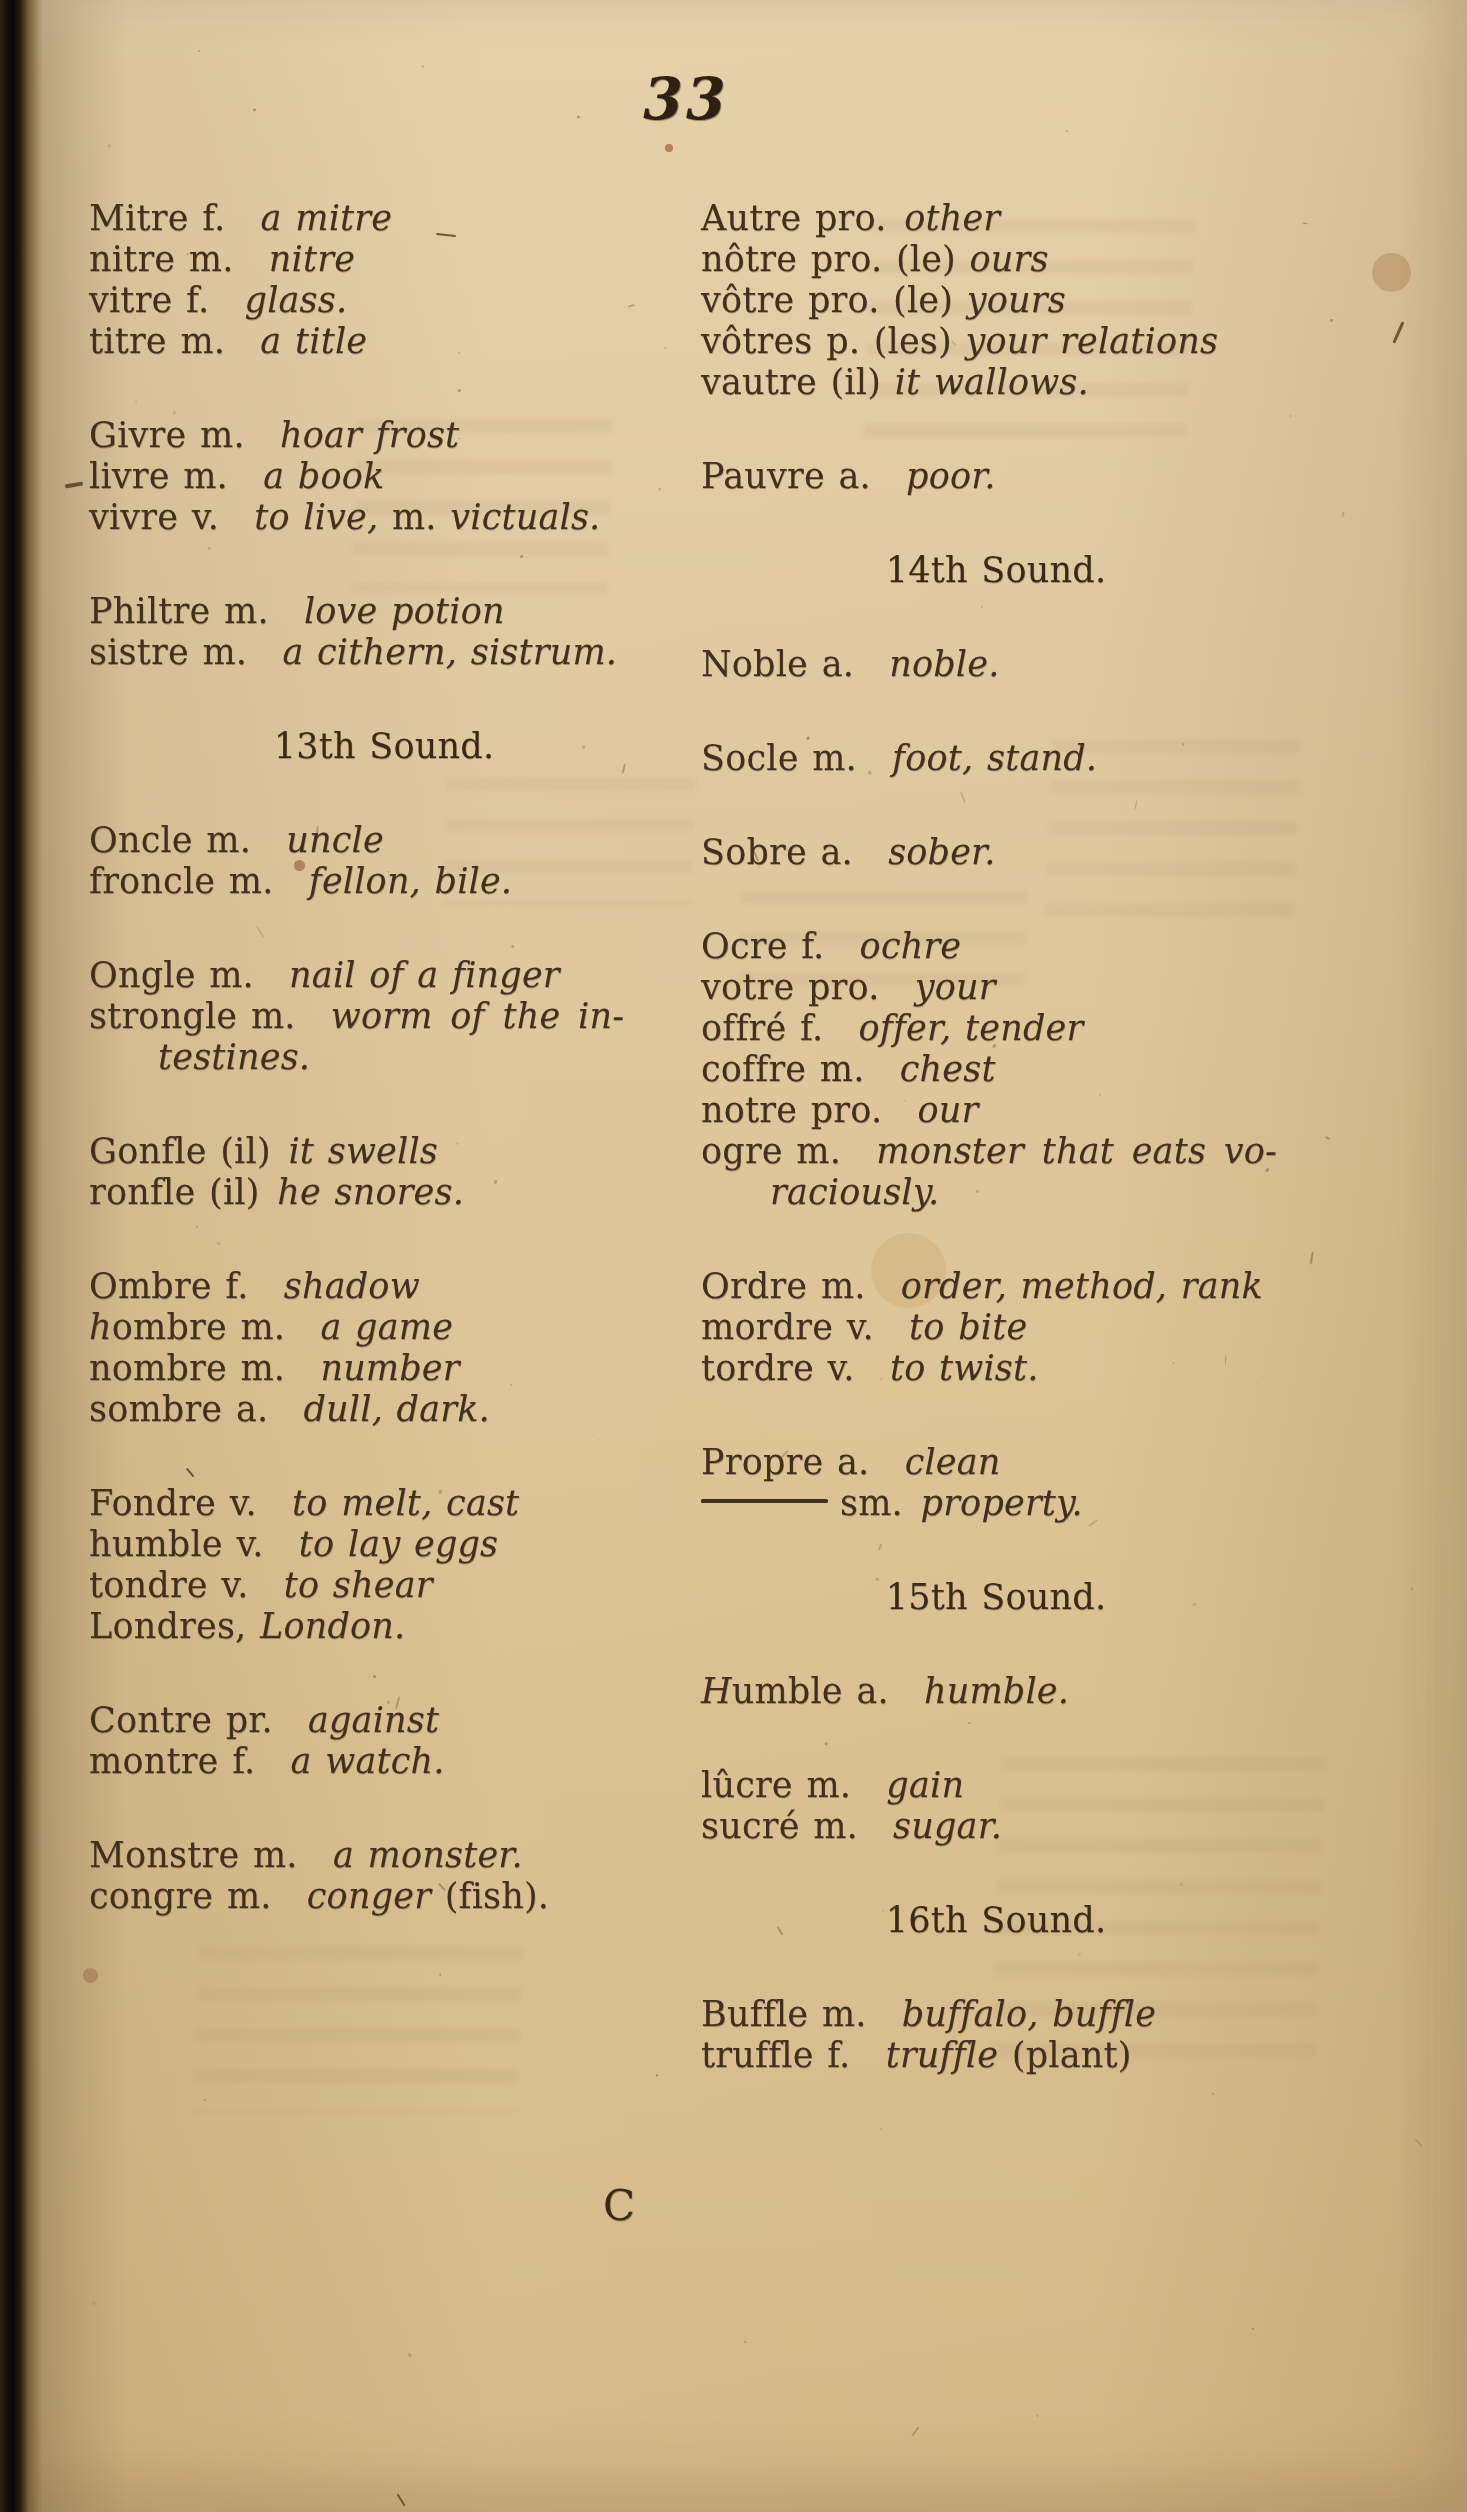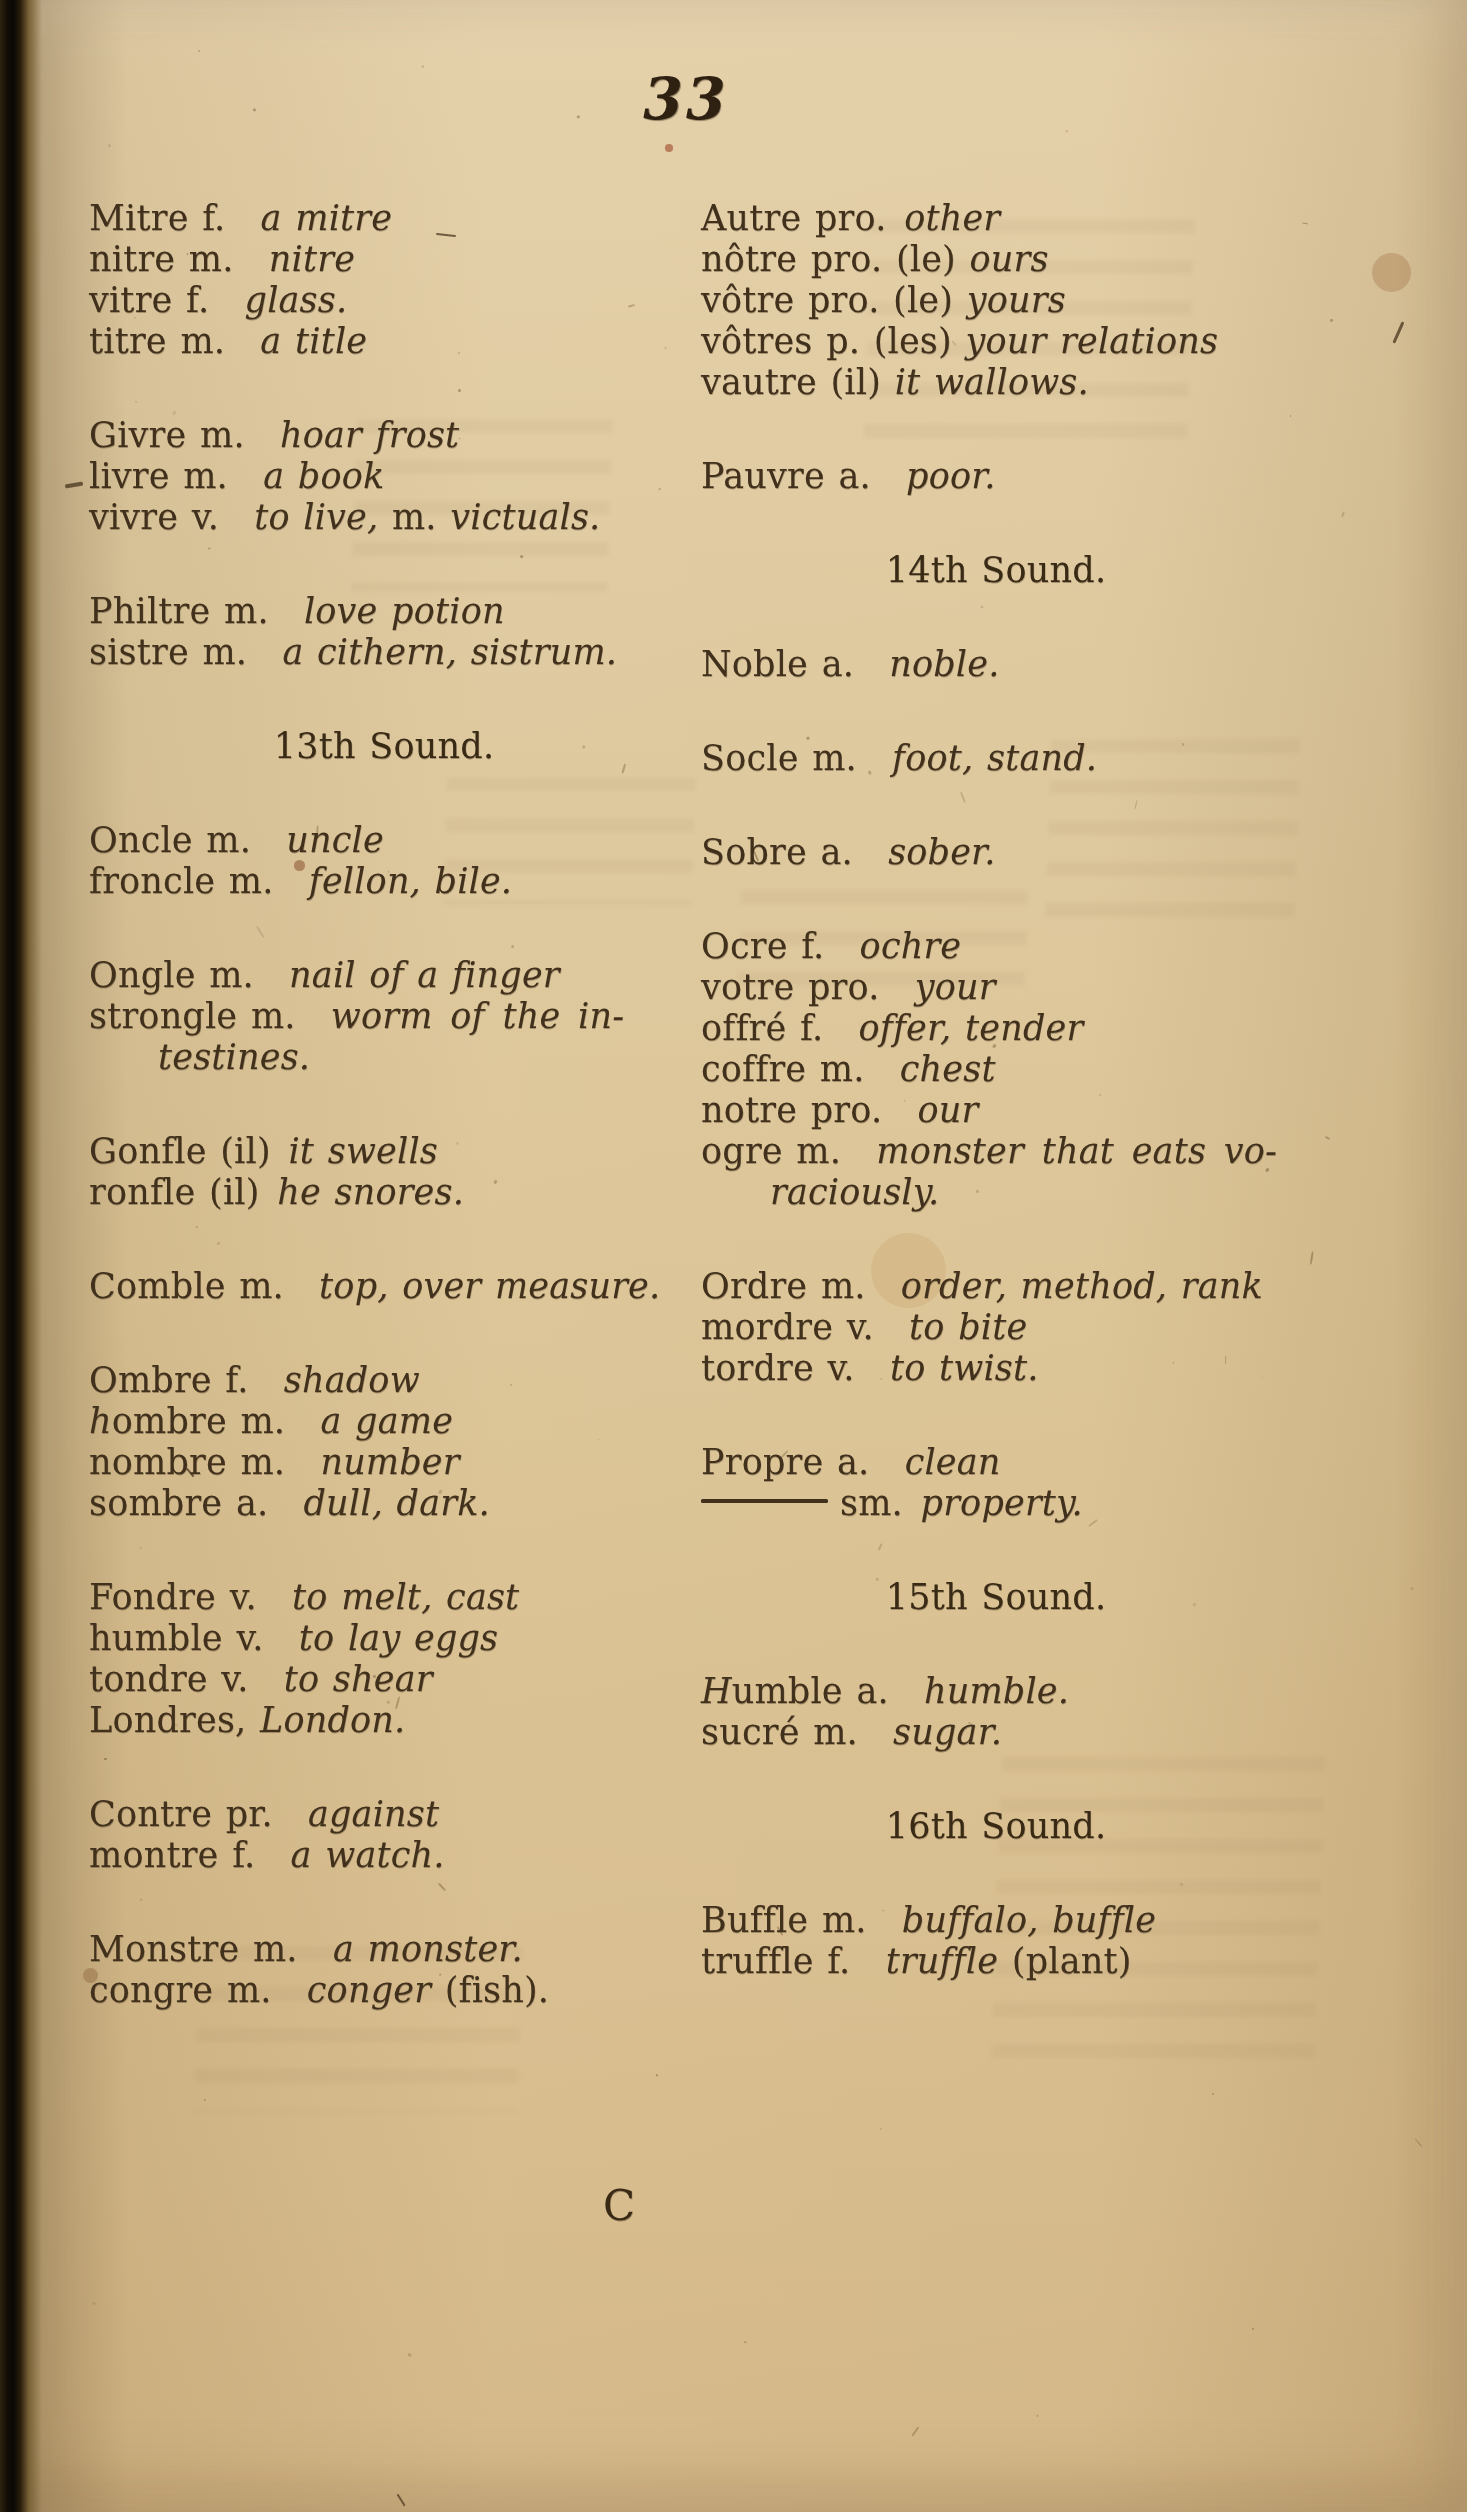--- a/index.html
+++ b/index.html
@@ -173,21 +173,20 @@
       <div class="line gap"><span class="rm">Philtre m. </span><span class="it">love potion</span></div>
       <div class="line"><span class="rm">sistre m. </span><span class="it">a cithern, sistrum.</span></div>
       <div class="line heading gap">13th Sound.</div>
       <div class="line gap"><span class="rm">Oncle m. </span><span class="it">uncle</span></div>
       <div class="line"><span class="rm">froncle m. </span><span class="it">fellon, bile.</span></div>
       <div class="line gap"><span class="rm">Ongle m. </span><span class="it">nail of a finger</span></div>
       <div class="line"><span class="rm">strongle m. </span><span class="it">worm of the in-</span></div>
       <div class="line indent"><span class="it">testines.</span></div>
       <div class="line gap"><span class="rm">Gonfle (il) </span><span class="it">it swells</span></div>
       <div class="line"><span class="rm">ronfle (il) </span><span class="it">he snores.</span></div>
-      <div class="line gap"><span class="rm">Comble m. </span><span class="it">top, over measure.</span></div>
       <div class="line gap"><span class="rm">Ombre f. </span><span class="it">shadow</span></div>
       <div class="line"><span class="it">h</span><span class="rm">ombre m. </span><span class="it">a game</span></div>
       <div class="line"><span class="rm">nombre m. </span><span class="it">number</span></div>
       <div class="line"><span class="rm">sombre a. </span><span class="it">dull, dark.</span></div>
       <div class="line gap"><span class="rm">Fondre v. </span><span class="it">to melt, cast</span></div>
       <div class="line"><span class="rm">humble v. </span><span class="it">to lay eggs</span></div>
       <div class="line"><span class="rm">tondre v. </span><span class="it">to shear</span></div>
       <div class="line"><span class="rm">Londres, </span><span class="it">London.</span></div>
       <div class="line gap"><span class="rm">Contre pr. </span><span class="it">against</span></div>
       <div class="line"><span class="rm">montre f. </span><span class="it">a watch.</span></div>
@@ -212,20 +211,21 @@
       <div class="line"><span class="rm">notre pro. </span><span class="it">our</span></div>
       <div class="line"><span class="rm">ogre m. </span><span class="it">monster that eats vo-</span></div>
       <div class="line indent"><span class="it">raciously.</span></div>
       <div class="line gap"><span class="rm">Ordre m. </span><span class="it">order, method, rank</span></div>
       <div class="line"><span class="rm">mordre v. </span><span class="it">to bite</span></div>
       <div class="line"><span class="rm">tordre v. </span><span class="it">to twist.</span></div>
       <div class="line gap"><span class="rm">Propre a. </span><span class="it">clean</span></div>
       <div class="line"><span class="propdash"></span><span class="rm">sm. </span><span class="it">property.</span></div>
       <div class="line heading gap">15th Sound.</div>
       <div class="line gap"><span class="it">H</span><span class="rm">umble a. </span><span class="it">humble.</span></div>
+      <div class="line gap"><span class="rm">lûcre m. </span><span class="it">gain</span></div>
       <div class="line"><span class="rm">sucré m. </span><span class="it">sugar.</span></div>
       <div class="line heading gap">16th Sound.</div>
       <div class="line gap"><span class="rm">Buffle m. </span><span class="it">buffalo, buffle</span></div>
       <div class="line"><span class="rm">truffle f. </span><span class="it">truffle</span><span class="rm"> (plant)</span></div>
     </div>
   <div class="catchword">C</div>
   <div class="binding-edge"></div>
 </div>
 
 

